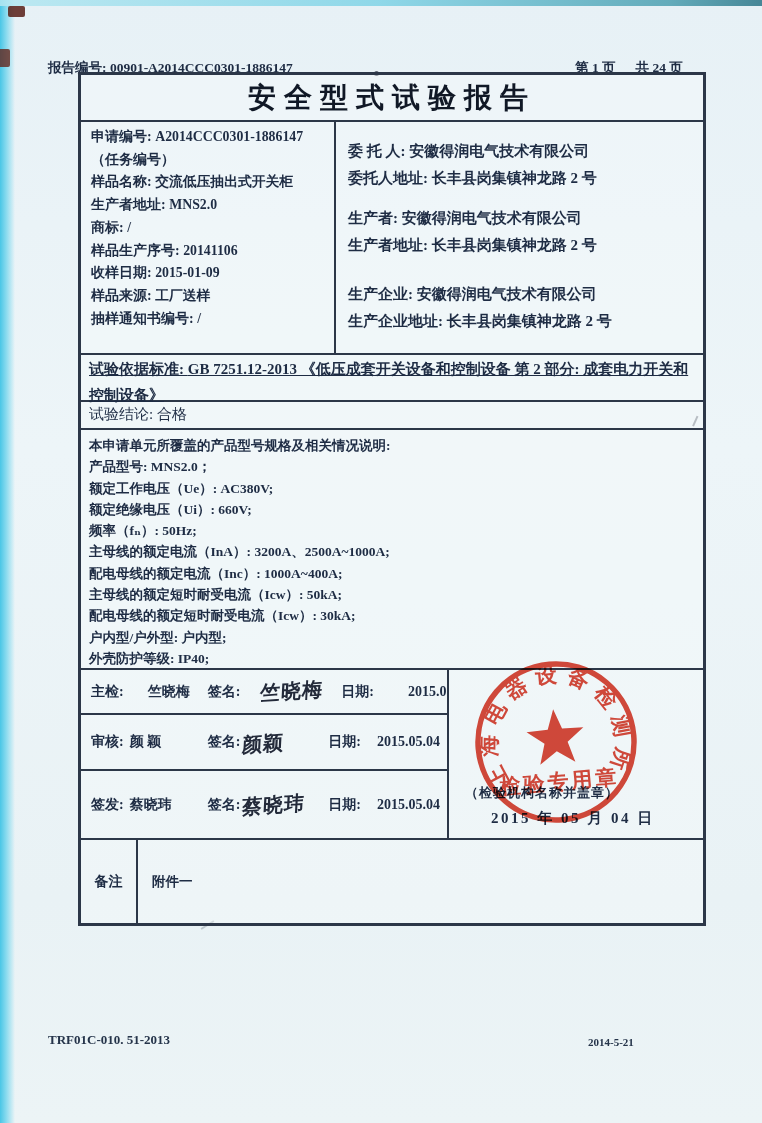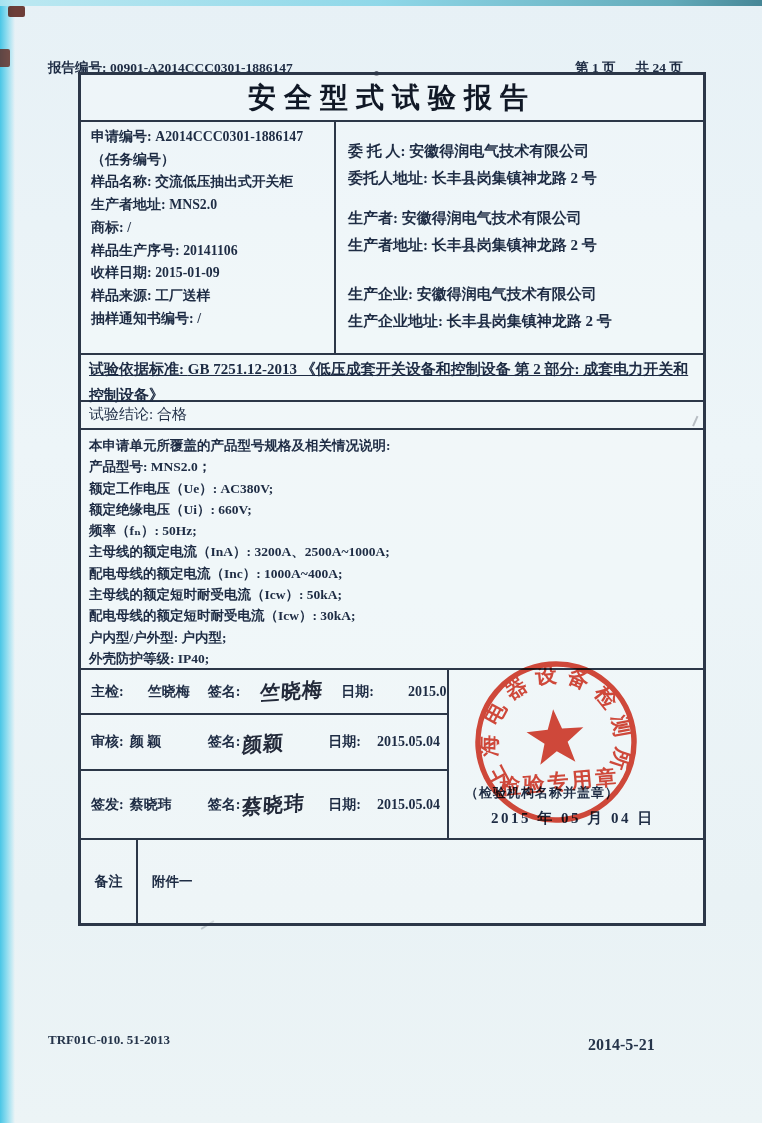--- a/index.html
+++ b/index.html
@@ -74,21 +74,21 @@
     fill:var(--stamp-red);text-anchor:middle;font-family:"Liberation Serif",serif;}
   .stamp-star{fill:var(--stamp-red);}
   .stamp-center-text{font-size:21px;font-weight:bold;letter-spacing:3px;
     fill:var(--stamp-red);text-anchor:middle;font-family:"Liberation Serif",serif;}
   .row-remark{flex:1;display:flex;border-bottom:none !important;}
   .remark-label{width:57px;border-right:2px solid var(--border);box-sizing:border-box;
     display:flex;align-items:center;justify-content:center;font-size:14px;font-weight:bold;}
   .remark-value{flex:1;display:flex;align-items:center;padding-left:14px;
     font-size:13.5px;font-weight:bold;}
   .footer-left{position:absolute;left:48px;top:1032px;font-size:13px;font-weight:bold;color:#25344a;}
-  .footer-right{position:absolute;left:588px;top:1036px;font-size:16px;font-weight:bold;color:#25344a;}
+  .footer-right{position:absolute;left:588px;top:1036px;font-size:11px;font-weight:bold;color:#25344a;}
 </style>
 </head>
 <body>
 
 <div class="edge-left"></div>
 <div class="edge-top"></div>
 <div class="artifact a1"></div>
 <div class="artifact a2"></div>
 <div class="artifact a3"></div>
 <div class="artifact a4"></div>

